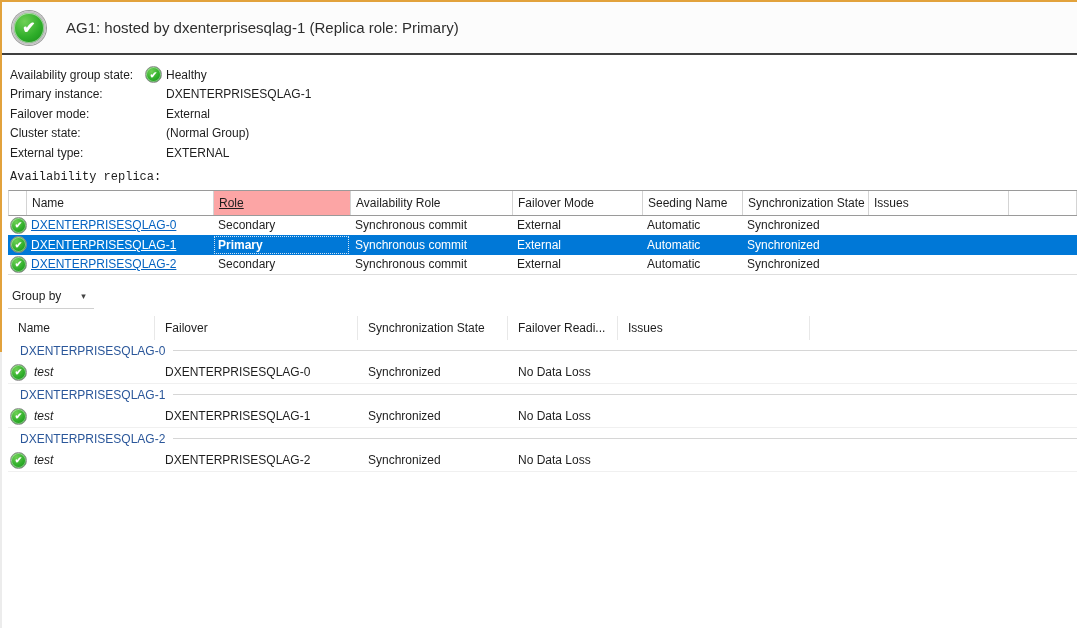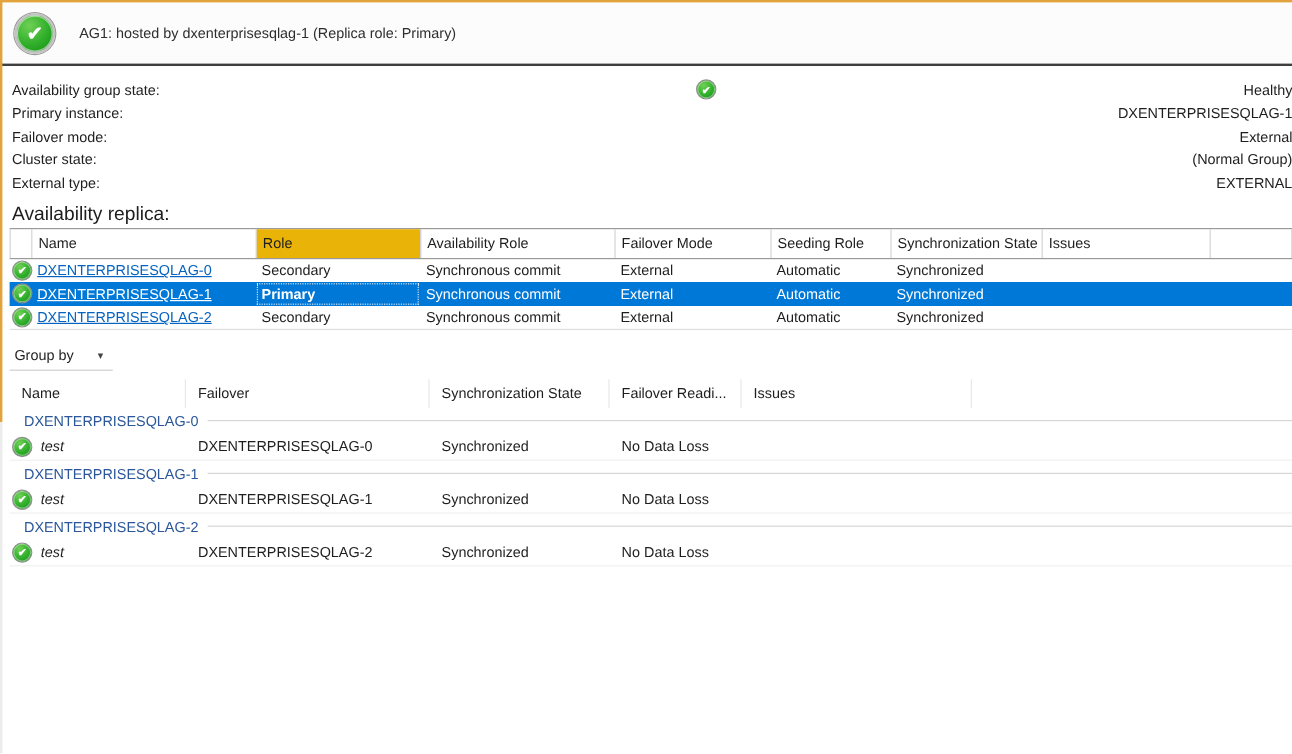--- a/index.html
+++ b/index.html
@@ -18,37 +18,37 @@
   }
   .chk{
     display:inline-flex;align-items:center;justify-content:center;border-radius:50%;
     background:radial-gradient(circle at 35% 28%, #6fd055 0%, #2fae2a 55%, #158a17 100%);
     color:#fff;flex:0 0 auto;
   }
   .chk-lg{width:30px;height:30px;font-size:16px;font-weight:bold;
     border:2px solid #c3c3c3;box-shadow:0 0 0 1px #9a9a9a, inset 0 0 0 1px rgba(255,255,255,.5);}
   .chk-sm{width:15px;height:15px;font-size:9px;font-weight:bold;
     border:1px solid #8f8f8f;box-shadow:inset 0 0 0 1px rgba(255,255,255,.4);}
-  .title-text{margin-left:20px;font-size:12px;color:#2e2e2e;}
+  .title-text{margin-left:20px;font-size:15px;color:#2e2e2e;}
   
   .summary{margin:10px 0 0 10px;font-size:12px;}
-  .summary-row{display:flex;align-items:center;height:19.5px;justify-content:space-between;}
+  .summary-row{display:flex;align-items:center;height:19.5px;}
   .summary-row .lbl{width:135px;flex:0 0 auto;}
   .summary-row .icon-slot{width:21px;flex:0 0 auto;display:flex;align-items:center;}
   .summary-row .val{white-space:pre;}
   
-  .section-label{margin:7px 0 0 10px;font-size:16px;height:16px;}
+  .section-label{margin:7px 0 0 10px;font-size:12px;height:16px;font-family:Liberation Mono, monospace;}
   
   .replica-table{margin:4px 0 0 8px;width:1069px;font-size:12px;border-bottom:1px solid #dedede;}
   .r-grid{display:grid;grid-template-columns:18px 187px 137px 162px 130px 100px 126px 140px 1fr;}
   .r-header{height:24px;border-top:1px solid #9a9a9a;border-bottom:1px solid #9a9a9a;
     border-left:1px solid #d4d4d4;align-items:center;background:#ffffff;}
   .r-header > div{height:100%;display:flex;align-items:center;padding-left:5px;box-sizing:border-box;
     border-right:1px solid #d4d4d4;}
-  .r-header > div.hl{background:#eab308;}
+  .r-header > div.hl{background:#fca5a5;text-decoration:underline;}
   .r-row{height:19.5px;align-items:center;}
   .r-row > div{padding-left:5px;box-sizing:border-box;display:flex;align-items:center;height:100%;}
   .r-row > div.icon-cell{padding-left:2px;}
   .r-row.selected{background:#0078D7;color:#ffffff;}
   .r-row.selected .focus-cell{outline:1px dotted rgba(230,240,250,.9);outline-offset:-2px;font-weight:bold;}
   a.row-link{color:#0563C1;text-decoration:underline;cursor:pointer;}
   .r-row.selected a.row-link{color:#ffffff;}
   
   .group-by{margin:11px 0 0 8px;display:inline-flex;align-items:center;height:20px;
     padding:0 8px 2px 4px;font-size:12px;border-bottom:1px solid #d0d0d0;cursor:pointer;gap:14px;}
@@ -115,21 +115,21 @@
 
 <div class="section-label">Availability replica:</div>
 
 <div class="replica-table">
   <div class="r-grid r-header">
     <div></div>
     <div>Name</div>
     <div class="hl">Role</div>
     <div>Availability Role</div>
     <div>Failover Mode</div>
-    <div>Seeding Role</div>
+    <div>Seeding Name</div>
     <div>Synchronization State</div>
     <div>Issues</div>
     <div></div>
   </div>
 
   <div class="r-grid r-row">
     <div class="icon-cell">
         <span class="chk chk-sm">✔</span>
       </div>
     <div>

